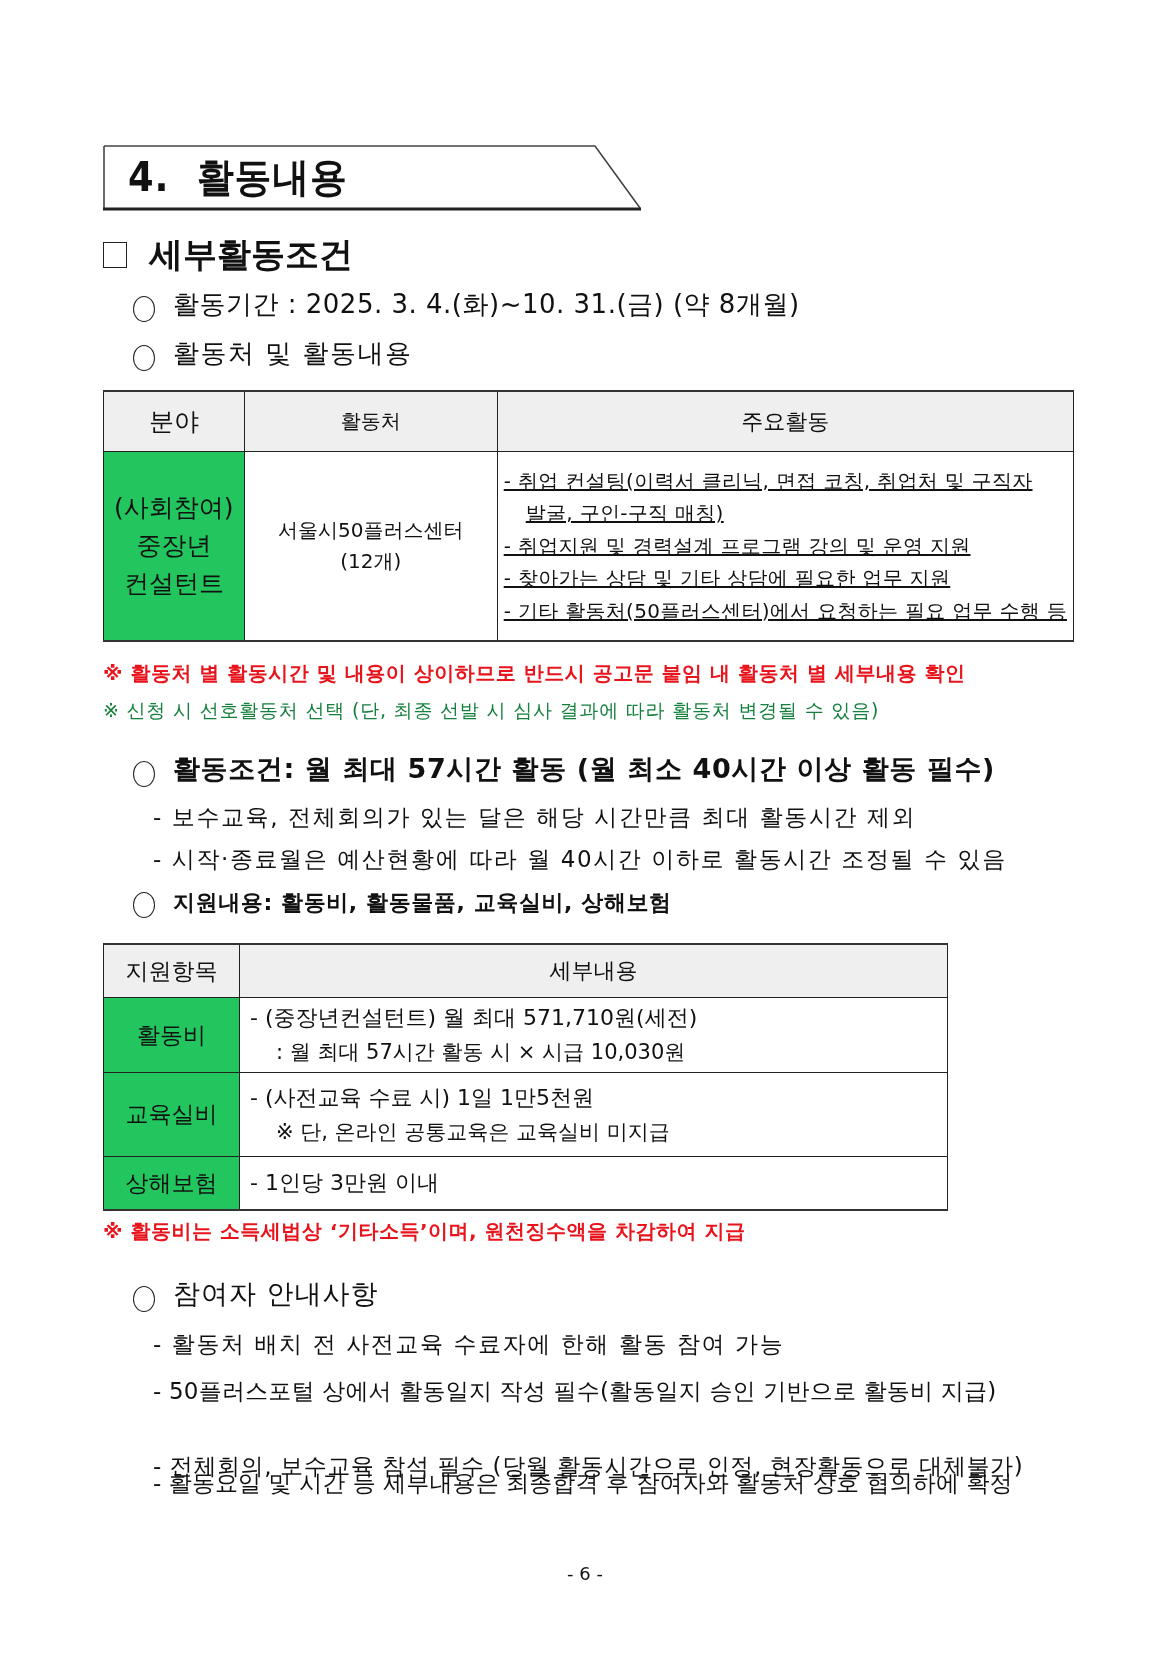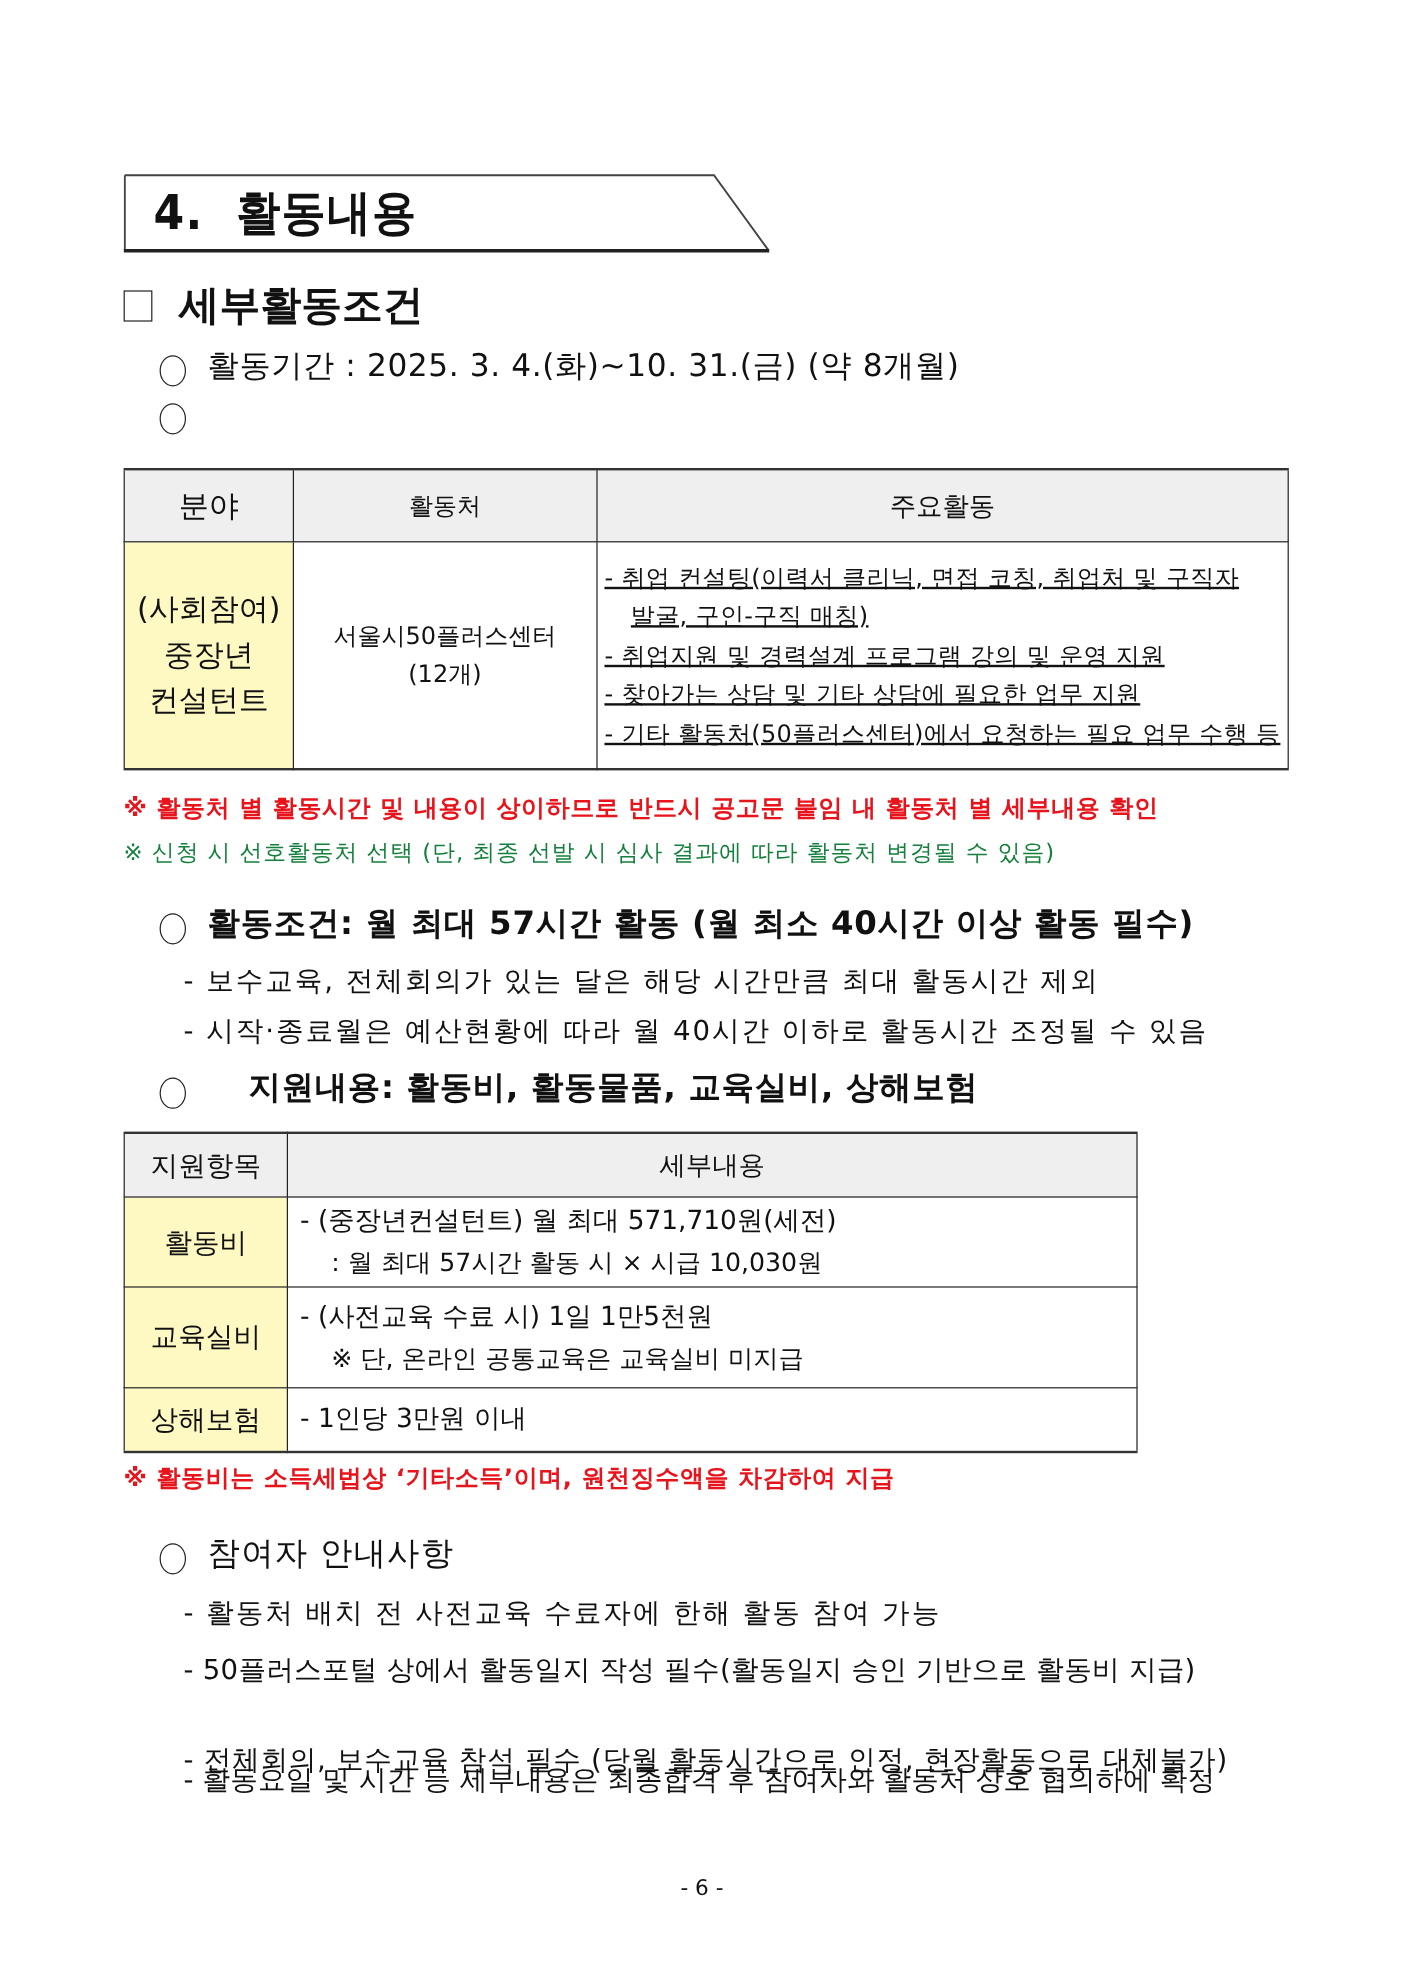--- a/index.html
+++ b/index.html
@@ -17,21 +17,21 @@
   .sq { display:inline-block; width:24px; height:26px; border:1.5px solid #222; margin-right:22px; box-sizing:border-box; }
 
   .circle-item { font-size:26px; display:flex; align-items:flex-end; }
   .circ { display:inline-block; width:22px; height:26px; border:1.6px solid #222; border-radius:50%;
           margin-right:18px; box-sizing:border-box; }
   .bold { font-weight:bold; }
 
   table { border-collapse:collapse; position:absolute;border-radius:21px; }
   td, th { border:1px solid #222; }
   .t-head { background:#efefef; font-weight:normal; font-size:22px; text-align:center; }
-  .gray-cell { background:#fef9c3; }
+  .gray-cell { background:#22c55e; }
 
   #t1 { left:103px; top:390px; width:971px; border-top:2.5px solid #333; border-bottom:2.5px solid #333; }
   #t1 tr.h td { height:57px; }
   #t1 tr.b td { height:186px; }
   #t1 .c1 { width:143px; text-align:center; font-size:25px; line-height:38px; }
   #t1 .c2 { width:261px; text-align:center; font-size:20px; line-height:31px; }
   #t1 .c3 { font-size:20px; line-height:32.5px; padding:0 6px 0 6px; letter-spacing:0.3px; }
   #t1 .act { white-space:nowrap;text-decoration:underline; }
   #t1 .act.cont { padding-left:22px; }
 
@@ -69,20 +69,21 @@
   <span>세부활동조건</span>
 </div>
 
 <div class="abs circle-item" style="left:133px; top:287px;">
   <span class="circ"></span>
   <span style="letter-spacing:0.5px;">활동기간 : 2025. 3. 4.(화)~10. 31.(금) (약 8개월)</span>
 </div>
 
 <div class="abs circle-item" style="left:133px; top:336px;">
   <span class="circ"></span>
+  <span style="letter-spacing:1.5px;">활동처 및 활동내용</span>
 </div>
 
 <table id="t1">
   <tbody>
       <tr class="h">
     <td class="t-head c1">분야</td>
     <td class="t-head c2">활동처</td>
     <td class="t-head">주요활동</td>
   </tr>
   <tr class="b">
@@ -109,21 +110,21 @@
 <div class="abs red-note" style="left:103px; top:660px;">※ 활동처 별 활동시간 및 내용이 상이하므로 반드시 공고문 붙임 내 활동처 별 세부내용 확인</div>
 <div class="abs note" style="left:103px; top:698px;">※ 신청 시 선호활동처 선택 (단, 최종 선발 시 심사 결과에 따라 활동처 변경될 수 있음)</div>
 
 <div class="abs circle-item bold" style="left:133px; top:751px; font-size:27px;">
   <span class="circ" style="font-weight:normal;"></span>
   <span style="letter-spacing:0.6px;">활동조건: 월 최대 57시간 활동 (월 최소 40시간 이상 활동 필수)</span>
 </div>
 <div class="abs dash-item" style="left:153px; top:802px;">- 보수교육, 전체회의가 있는 달은 해당 시간만큼 최대 활동시간 제외</div>
 <div class="abs dash-item" style="left:153px; top:844px;">- 시작·종료월은 예산현황에 따라 월 40시간 이하로 활동시간 조정될 수 있음</div>
 
-<div class="abs circle-item bold" style="left:133px; top:888px; font-size:27px;gap:34px;">
+<div class="abs circle-item bold" style="left:133px; top:888px; font-size:22px;">
   <span class="circ"></span>
   <span style="letter-spacing:0.6px;">지원내용: 활동비, 활동물품, 교육실비, 상해보험</span>
 </div>
 
 <table id="t2">
   <tbody>
       <tr class="h">
     <td class="t-head k">지원항목</td>
     <td class="t-head">세부내용</td>
   </tr>

